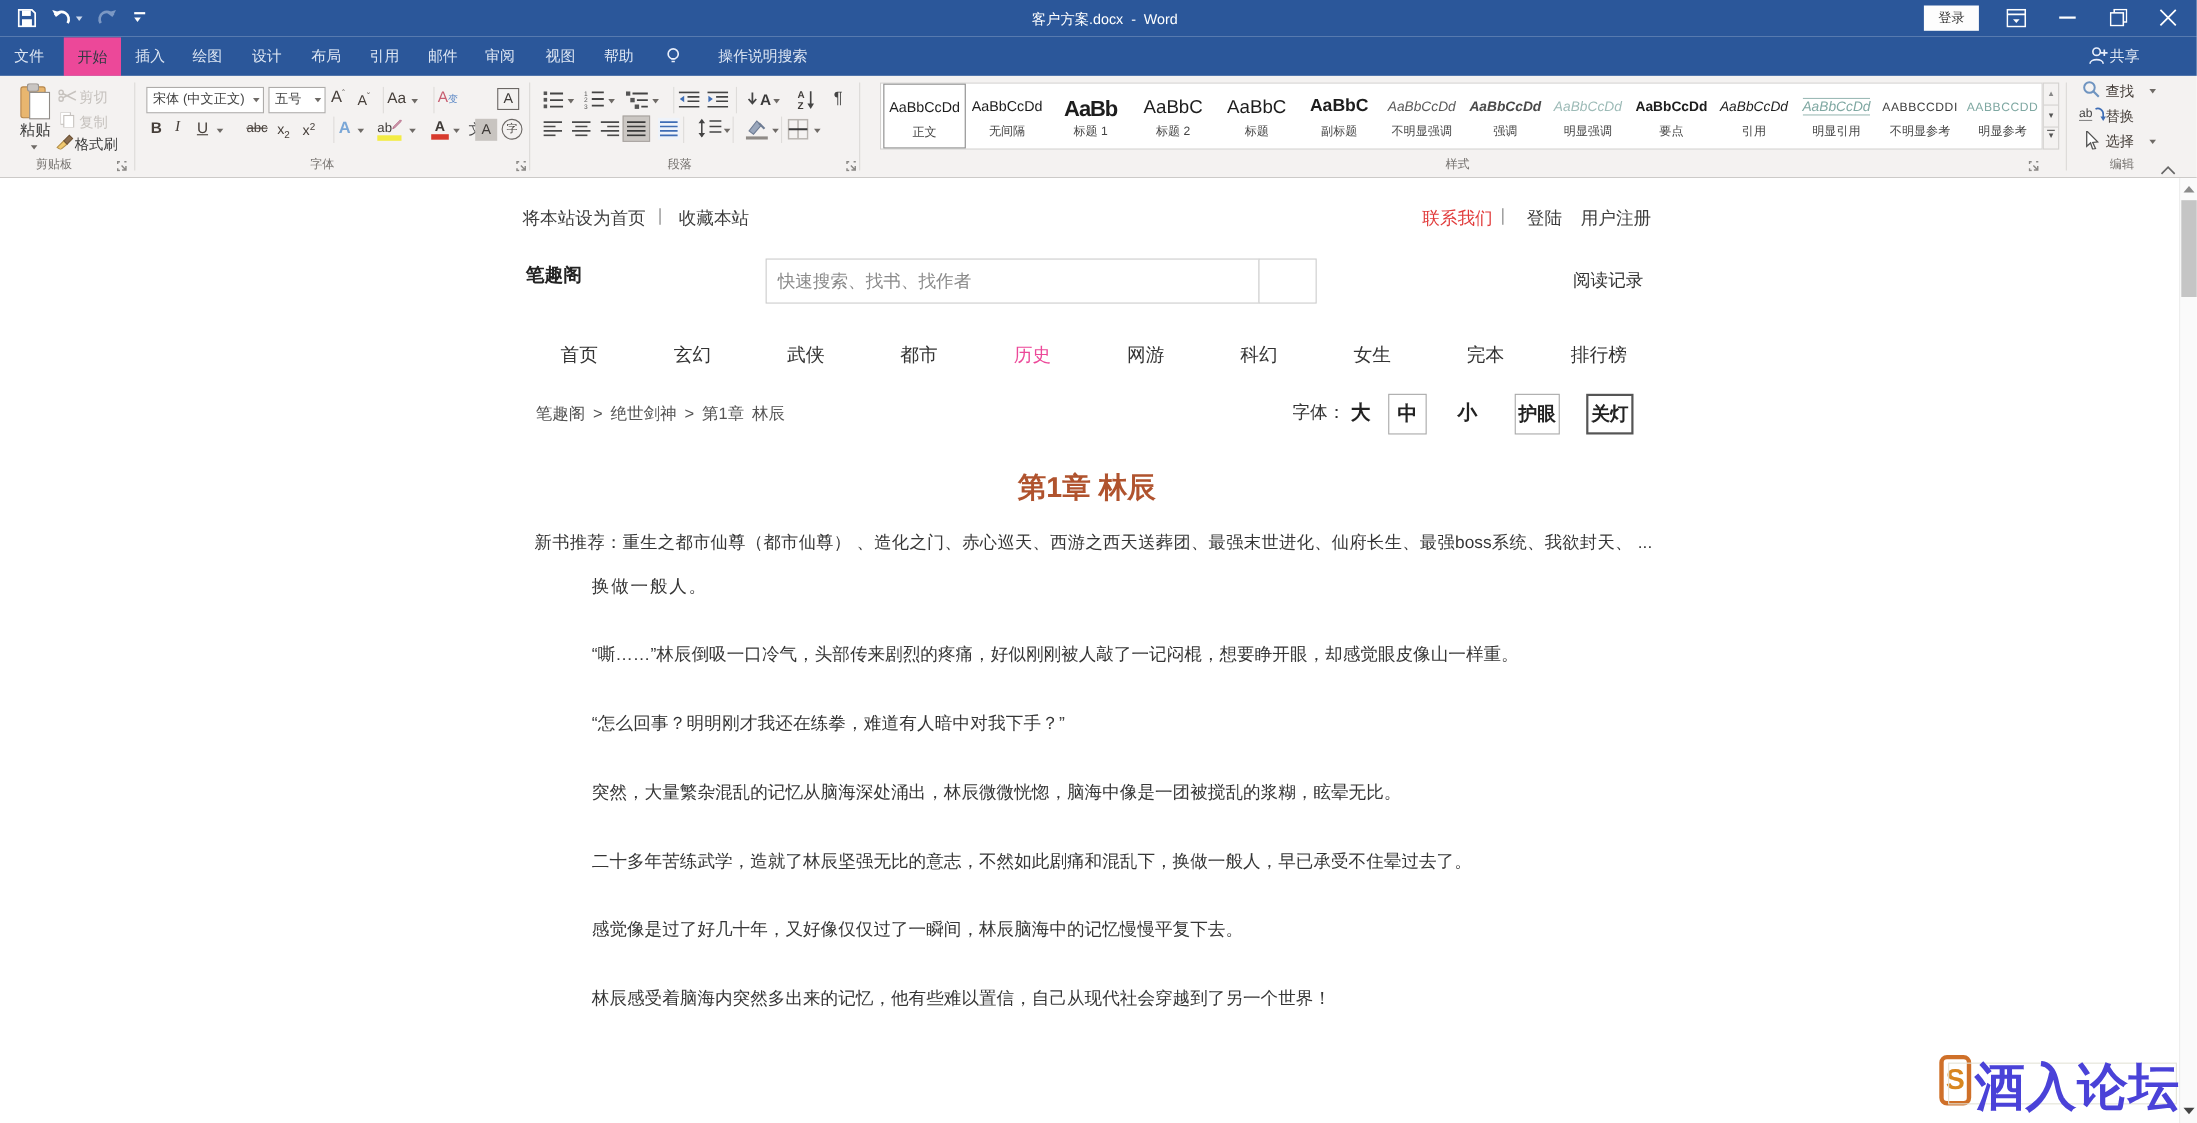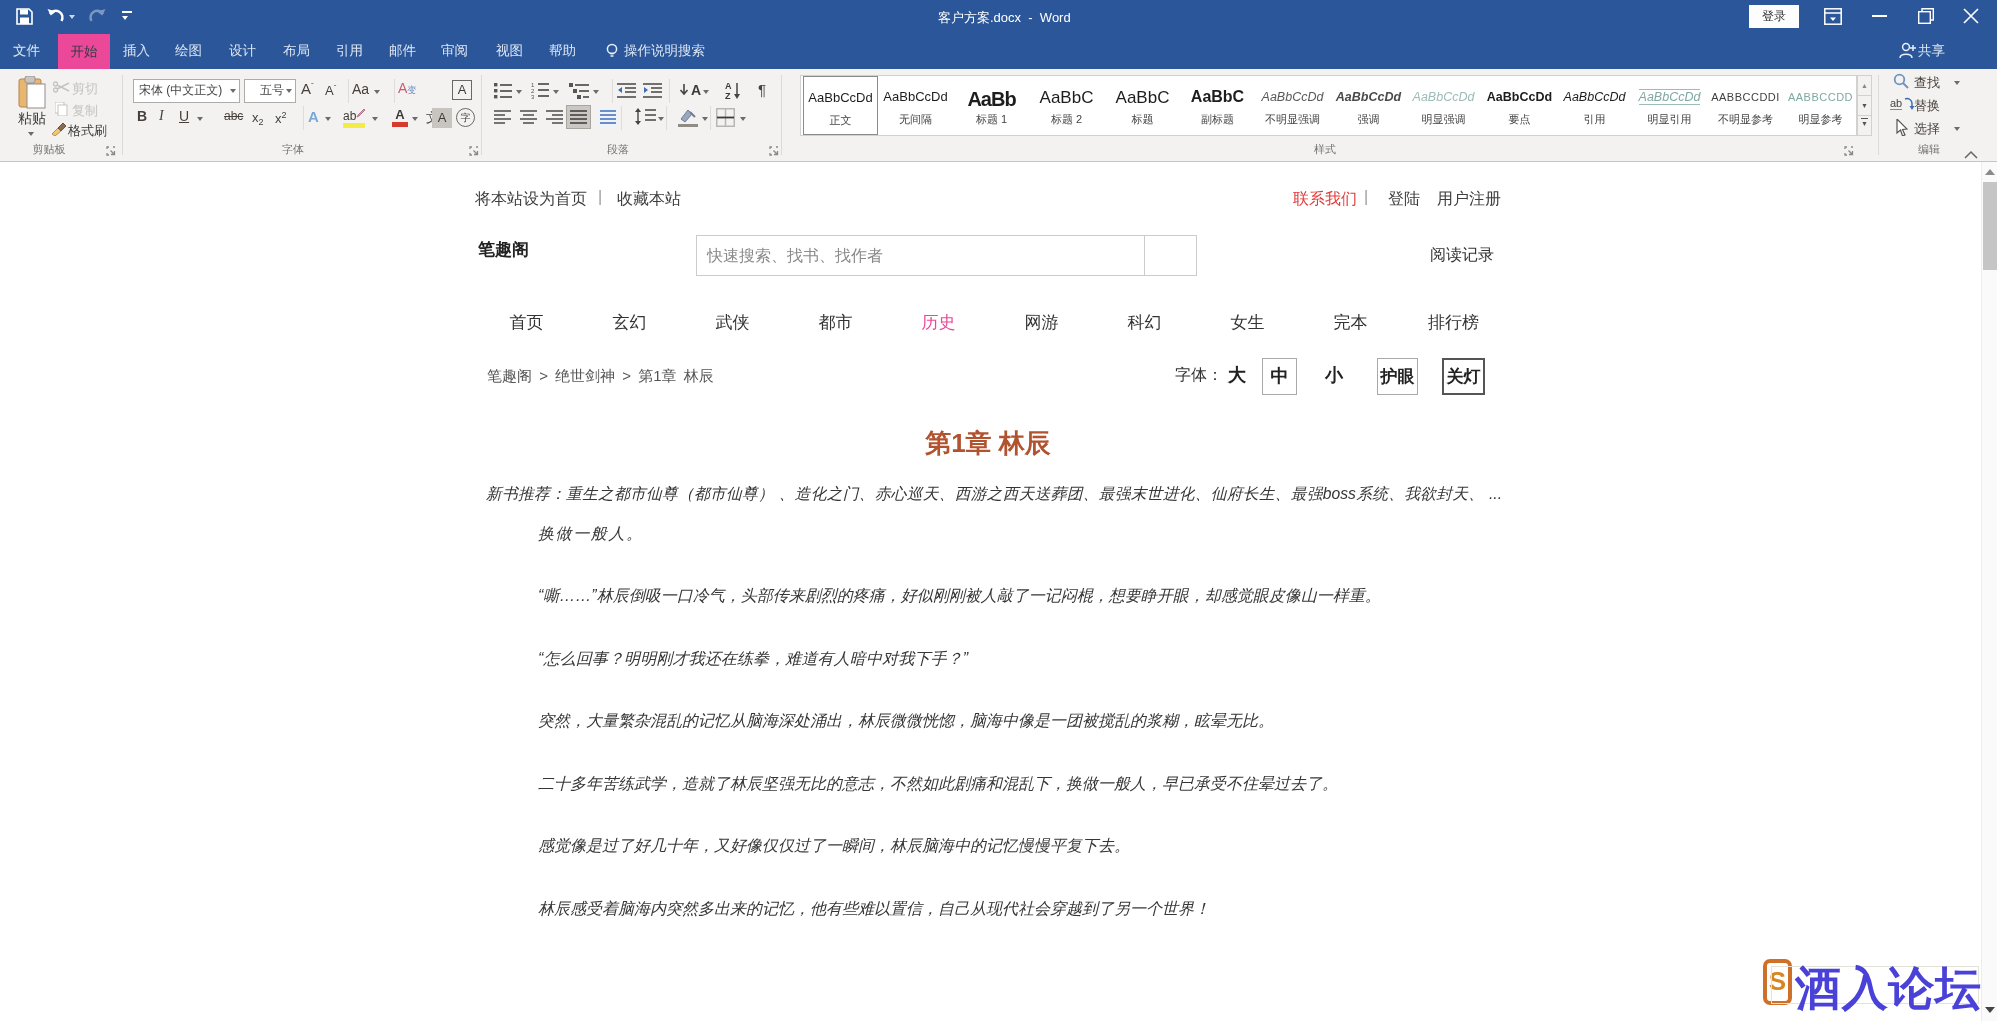--- a/index.html
+++ b/index.html
@@ -27,21 +27,21 @@
 
 
 #gallery { position:absolute; left:800px; top:6px; width:1057px; height:61px; background:#fff; border:1px solid #d3d1cf; }
 .gitem { position:absolute; top:0; width:75px; height:59px; text-align:center; }
 .gsample { position:absolute; left:0; right:0; top:12px; font-size:14px; color:#1d1d1d; white-space:nowrap; }
 .gname { position:absolute; left:0; right:0; top:36px; font-size:11px; color:#444; }
 
 
 #content { position:absolute; left:0; top:0; width:1981px; height:859px; background:#fff; }
 .lnk { color:#3d3d3d; font-size:16px; }
-p.body { line-height:39.5px; font-size:16px; color:#363636; margin:0 0 23px 0; white-space:nowrap; text-align:justify; text-align-last:justify; text-justify:inter-character;font-style:italic; }
+p.body { line-height:39.5px; font-size:16px; color:#363636; margin:0 0 23px 0; white-space:nowrap; text-align:justify; text-align-last:justify; text-justify:inter-character; }
 
 
 #scrollbar { position:absolute; right:0; top:162px; width:16px; height:859px; background:#fafafa; border-left:1px solid #ededed; }
 #thumb { position:absolute; left:1px; top:20px; width:14px; height:88px; background:#c5c5c5; }
 </style>
 </head>
 <body>
 <div id="stage">
 
   <div id="titlebar">
@@ -87,21 +87,21 @@
     <div class="tab" style="left:273px; width:47px;">布局</div>
     <div class="tab" style="left:326px; width:47px;">引用</div>
     <div class="tab" style="left:379px; width:47px;">邮件</div>
     <div class="tab" style="left:431px; width:47px;">审阅</div>
     <div class="tab" style="left:486px; width:47px;">视图</div>
     <div class="tab" style="left:539px; width:47px;">帮助</div>
     <svg class="abs" style="left:604px; top:10px;" width="16" height="17" viewBox="0 0 16 17">
       <circle cx="8" cy="6" r="4.6" fill="none" stroke="#e8eefb" stroke-width="1.5"></circle>
       <path d="M6 10.5 H10 M6.5 13 H9.5" stroke="#e8eefb" stroke-width="1.4"></path>
     </svg>
-    <div class="tab" style="left:624px; width:120px; text-align:left;">操作说明搜索</div>
+    <div class="tab" style="left:653px; width:120px; text-align:left;">操作说明搜索</div>
     <svg class="abs" style="left:1898px; top:8px;" width="19" height="20" viewBox="0 0 19 20">
       <circle cx="8" cy="6" r="3.4" fill="none" stroke="#e8eefb" stroke-width="1.5"></circle>
       <path d="M2 17 C2 12 14 12 14 17" fill="none" stroke="#e8eefb" stroke-width="1.5"></path>
       <path d="M15 4 V10 M12 7 H18" stroke="#e8eefb" stroke-width="1.5"></path>
     </svg>
     <div class="tab" style="left:1918px; width:40px; text-align:left;">共享</div>
   </div>
 
   <div id="ribbon">
     <div class="gsep" style="left:122px;"></div>
@@ -151,21 +151,21 @@
     </svg>
     <div class="abs" style="left:72px; top:33px; font-size:13px; color:#c6c2be;font-family:Liberation Mono, monospace;">复制</div>
     <svg class="abs" style="left:50px; top:52px;" width="17" height="15" viewBox="0 0 17 15">
       <path d="M2 13 L8 7 L11 10 L5 15 Z" fill="#f0c96f" stroke="#b5904a"></path>
       <path d="M8 7 L13 2 L16 5 L11 10 Z" fill="#8a6d4e" stroke="#6e5336"></path>
     </svg>
     <div class="abs" style="left:68px; top:53px; font-size:13px; color:#3a3a3a;">格式刷</div>
 
     <div class="combo" style="left:133px; top:10px; width:107px; height:24px; line-height:20px; padding-left:5px;">宋体 (中文正文)</div>
     <div class="caret" style="left:230px; top:20px;"></div>
-    <div class="combo" style="left:244px; top:10px; width:52px; height:24px; line-height:20px; padding-left:15px;">五号</div>
+    <div class="combo" style="left:244px; top:10px; width:52px; height:24px; line-height:20px; padding-left:5px;">五号</div>
     <div class="caret" style="left:286px; top:20px;"></div>
     <div class="ric" style="left:301px; top:11px; font-size:15px;">A<span style="font-size:8px; vertical-align:6px;">ˆ</span></div>
     <div class="ric" style="left:325px; top:14px; font-size:13px;">A<span style="font-size:8px; vertical-align:5px;">ˇ</span></div>
     <div class="ric" style="left:352px; top:12px; font-size:14px;">Aa</div>
     <div class="caret" style="left:374px; top:21px;"></div>
     <div class="ric" style="left:398px; top:11px; font-size:14px; color:#c75e71;">A<span style="font-size:9px; color:#5a87c5;">变</span></div>
     <div class="ric" style="left:426px; top:12px; font-size:13px; color:#4a4a4a;margin-top:28px;">文<span style="font-size:10px; vertical-align:4px;">ˆ</span></div>
     <div class="abs" style="left:452px; top:11px; width:20px; height:20px; border:1px solid #6b6764; font-size:13px; color:#3e3a37; text-align:center; line-height:18px;">A</div>
 
     <div class="ric" style="left:137px; top:39px; font-size:14px; font-weight:bold;">B</div>

